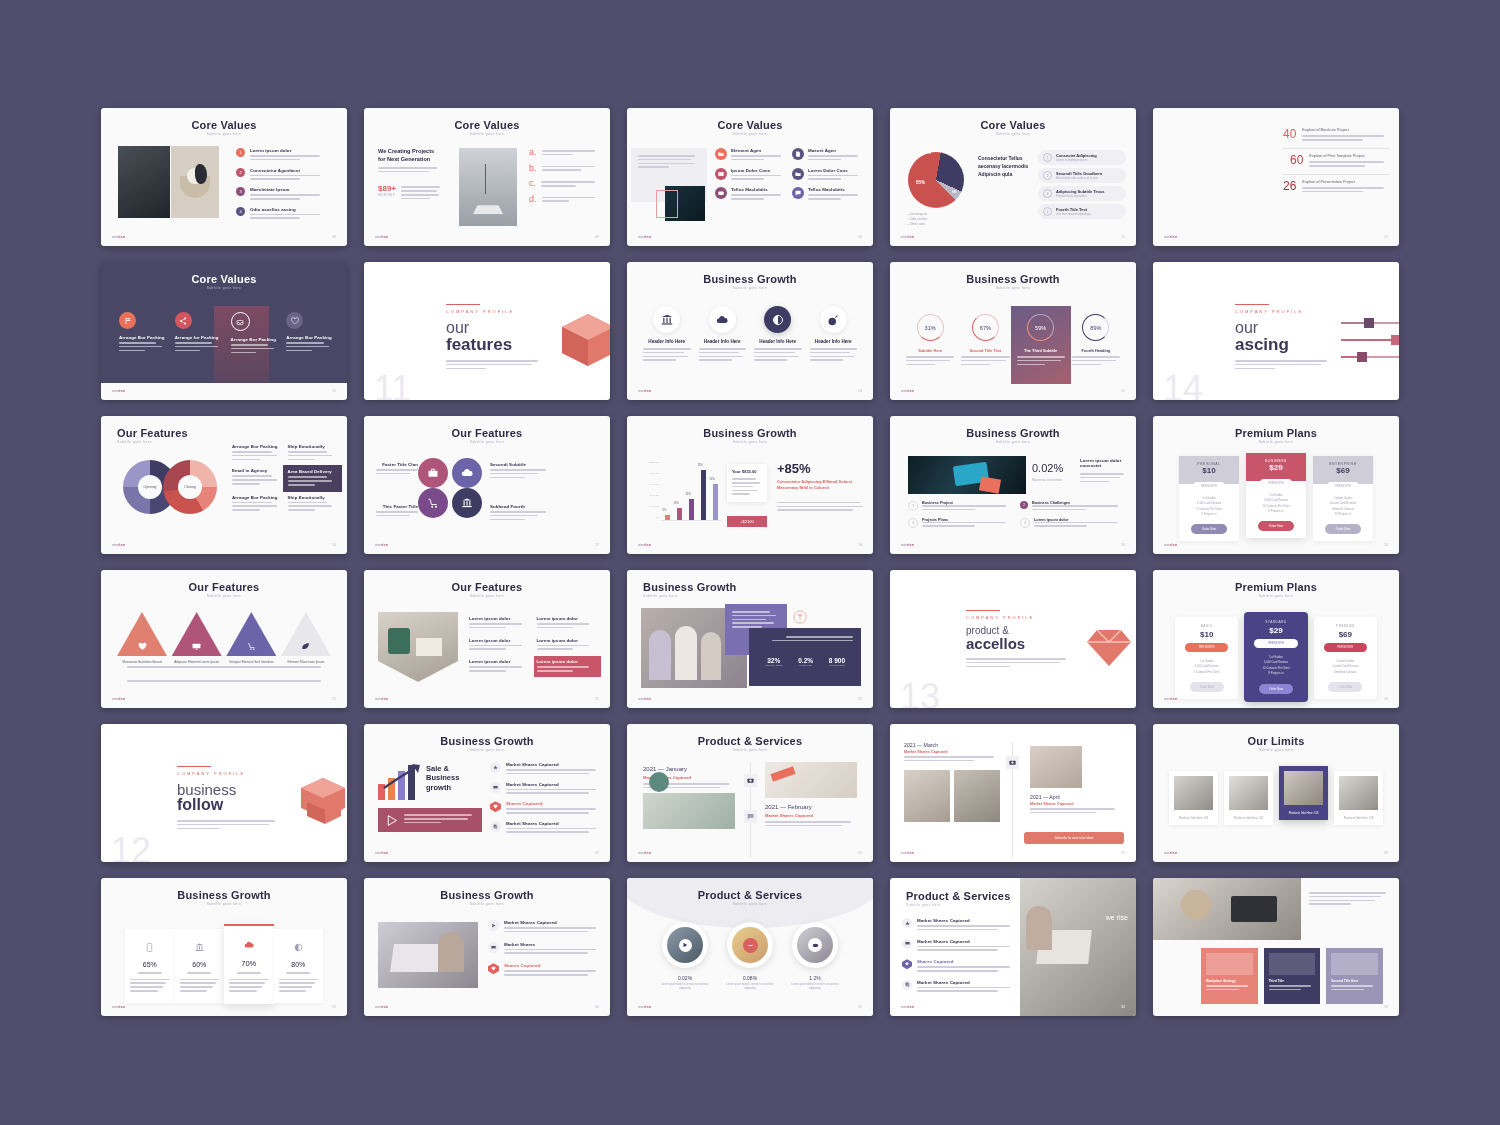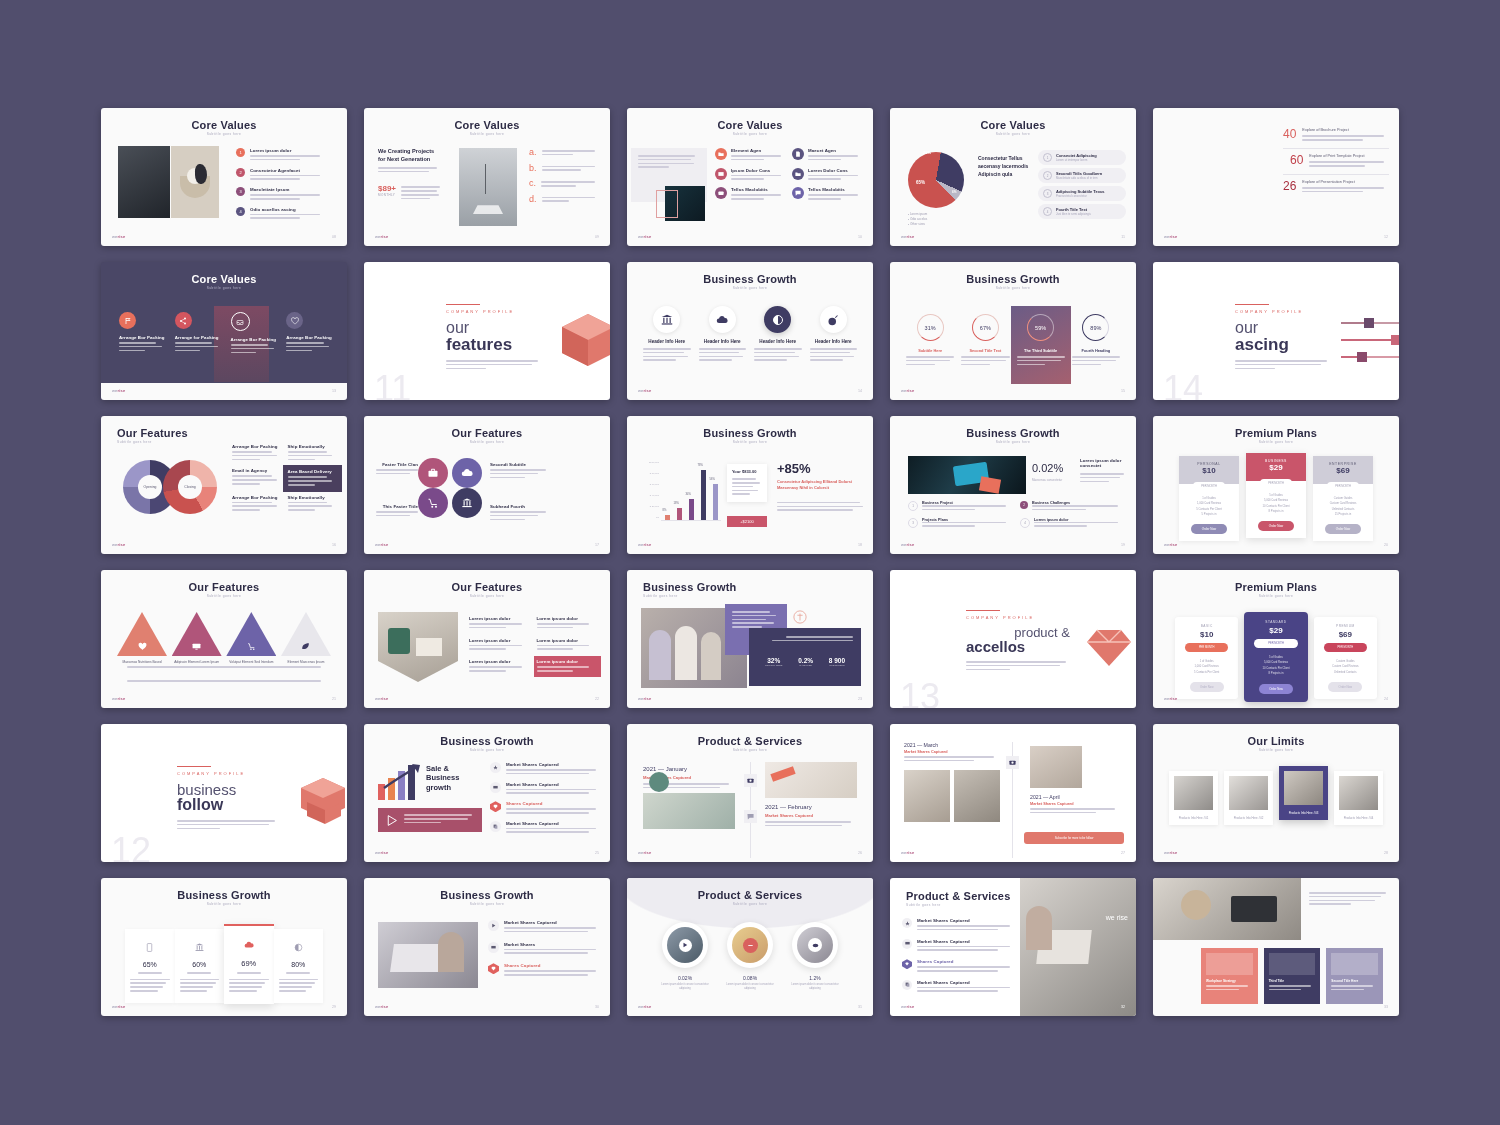--- a/index.html
+++ b/index.html
@@ -976,21 +976,21 @@
         <path d="M8 4v8M5 6h6" stroke="#e8a79c" stroke-width="1"></path>
       </svg>
     <div class="logo"><span class="g">we</span>rise</div>
     <div class="pageno">23</div>
   </div>
 
   <div class="slide white">
     <div style="position:absolute;left:76px;top:40px;width:104px;">
       <div class="rule"></div>
       <div class="sec-kicker" style="margin:4px 0 6px;">COMPANY PROFILE</div>
-      <div class="sec-thin" style="font-size:13px;text-align:right;">product &amp;</div>
+      <div class="sec-thin" style="font-size:10px;">product &amp;</div>
       <div class="sec-bold" style="font-size:15px;">accellos</div>
       <div style="margin-top:7px;">
           <span class="fk" style="width:96%"></span>
           <span class="fk" style="width:90%"></span>
           <span class="fk" style="width:42%"></span>
         </div>
     </div>
     <div style="position:absolute;left:10px;bottom:-10px;font-size:36px;color:#eceaf0;font-weight:300;">13</div>
     <svg style="position:absolute;right:4px;top:58px;" width="46" height="40" viewBox="0 0 46 40">
       <path d="M11 2h24l10 12-22 24L1 14z" fill="#e0786c"></path>
@@ -1266,21 +1266,21 @@
             <span class="fk" style="width:100%"></span>
             <span class="fk" style="width:92%"></span>
             <span class="fk" style="width:84%"></span>
             <span class="fk" style="width:70%"></span>
           </div>
       </div>
       <div style="flex:1;background:#fff;padding:10px 5px;text-align:center;border-top:2px solid #e0615e;box-shadow:0 3px 9px rgba(0,0,0,.12);">
         <svg width="10" height="10" viewBox="0 0 16 16">
             <path d="M4 12a3 3 0 010-6 4 4 0 017.7-.6A2.8 2.8 0 1112.5 12z" fill="#e0615e"></path>
           </svg>
-        <div style="font-size:7.5px;font-weight:300;color:#2d2b45;margin-top:5px;">69%</div>
+        <div style="font-size:7.5px;font-weight:300;color:#2d2b45;margin-top:5px;">70%</div>
         <div style="margin:4px auto 0;width:60%;">
             <span class="fk" style="width:100%"></span>
           </div>
         <div style="margin-top:5px;">
             <span class="fk" style="width:100%"></span>
             <span class="fk" style="width:92%"></span>
             <span class="fk" style="width:84%"></span>
             <span class="fk" style="width:70%"></span>
           </div>
       </div>

